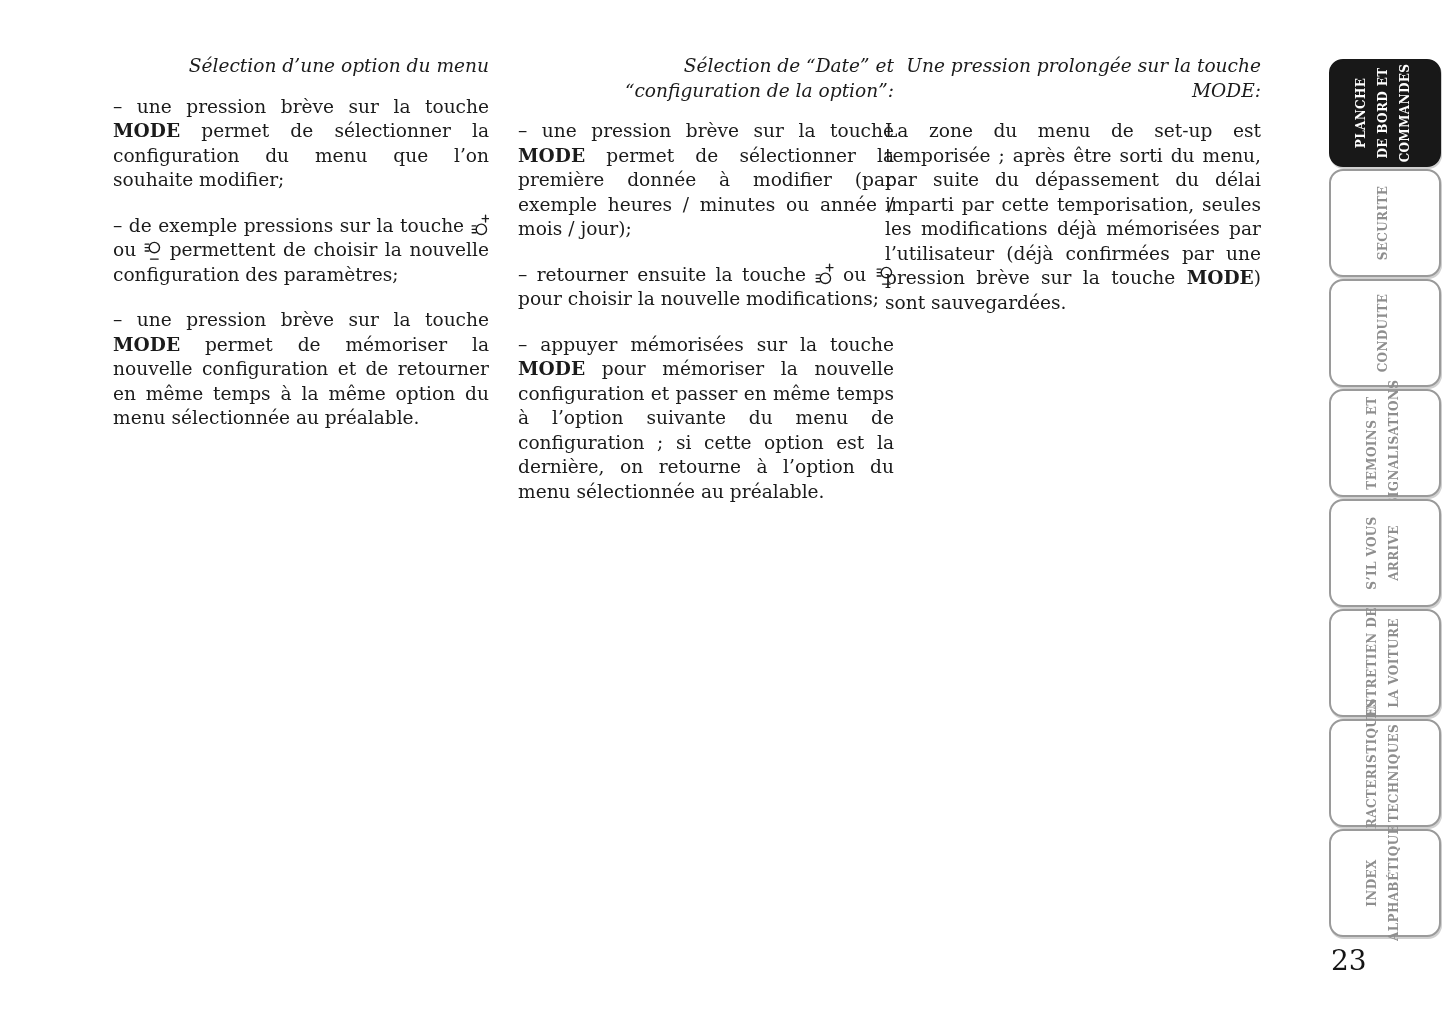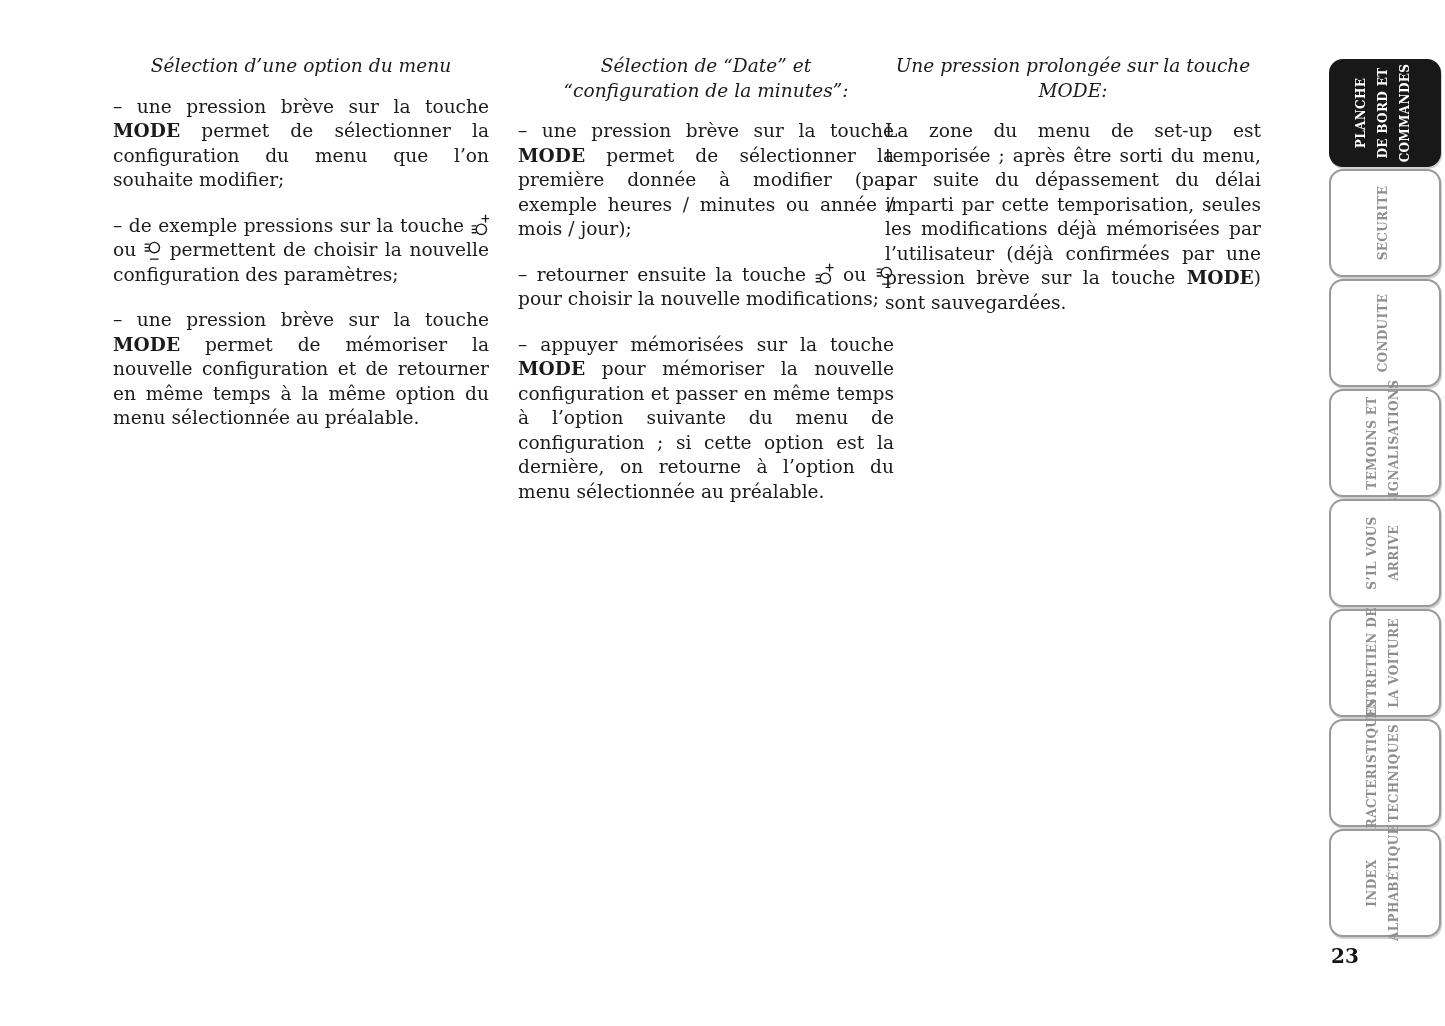--- a/index.html
+++ b/index.html
@@ -15,21 +15,21 @@
   .col{
     position:absolute;
     top:54px;
     width:376px;
     font-size:18.6px;
     line-height:1.32;
     text-align:justify;
   }
   .col .heading{
     font-style:italic;
-    text-align:center;
+    text-align:right;
     margin:0 0 16px 0;
   }
   .col p{
     margin:0 0 21px 0;
   }
   .b{font-weight:bold;}
   .inline-icon{
     height:23px;width:auto;
     vertical-align:-5px;
     display:inline-block;
@@ -64,22 +64,22 @@
     line-height:1.85;
     letter-spacing:.4px;
     color:#8e8e8e;
     white-space:nowrap;
   }
   .tab.active .tab-label{color:#ffffff;}
   
   .page-number{
     position:absolute;
     left:1331px;top:944px;
-    font-size:20px;
-    font-weight:bold;
+    font-size:28px;
+    font-weight:normal;
     color:#141414;
   }
 </style>
 </head>
 <body>
 
 <main>
   <section class="col" style="left:113px">
       <div class="heading">
         <div>Sélection d’une option du menu</div>
@@ -96,21 +96,21 @@
               <circle cx="13.5" cy="12.5" r="6.8"></circle>
               <path d="M1.5 8 h5 M1.5 12.5 h5 M1.5 17 h5"></path>
               <path d="M8.5 27.5 h10"></path>
             </g>
           </svg></span><span> permettent de choisir la nouvelle configuration des paramètres;</span></p>
       <p><span>– une pression brève sur la touche </span><span class="b">MODE</span><span> permet de mémoriser la nouvelle configuration et de retourner en même temps à la même option du menu sélectionnée au préalable.</span></p>
     </section>
   <section class="col" style="left:518px">
       <div class="heading">
         <div>Sélection de “Date” et</div>
-        <div>“configuration de la minutes”:</div>
+        <div>“configuration de la option”:</div>
       </div>
       <p><span>– une pression brève sur la touche </span><span class="b">MODE</span><span> permet de sélectionner la première donnée à modifier (par exemple heures / minutes ou année / mois / jour);</span></p>
       <p><span>– retourner ensuite la touche </span><span><svg class="inline-icon" viewBox="0 0 24 30" xmlns="http://www.w3.org/2000/svg">
             <g stroke="#1b1b1b" stroke-width="1.8" fill="none" stroke-linecap="round">
               <circle cx="13.5" cy="20" r="6.8"></circle>
               <path d="M1.5 15.5 h5 M1.5 20 h5 M1.5 24.5 h5"></path>
               <path d="M19 1.5 v9 M14.5 6 h9"></path>
             </g>
           </svg></span><span> ou </span><span><svg class="inline-icon" viewBox="0 0 24 30" xmlns="http://www.w3.org/2000/svg">
             <g stroke="#1b1b1b" stroke-width="1.8" fill="none" stroke-linecap="round">

